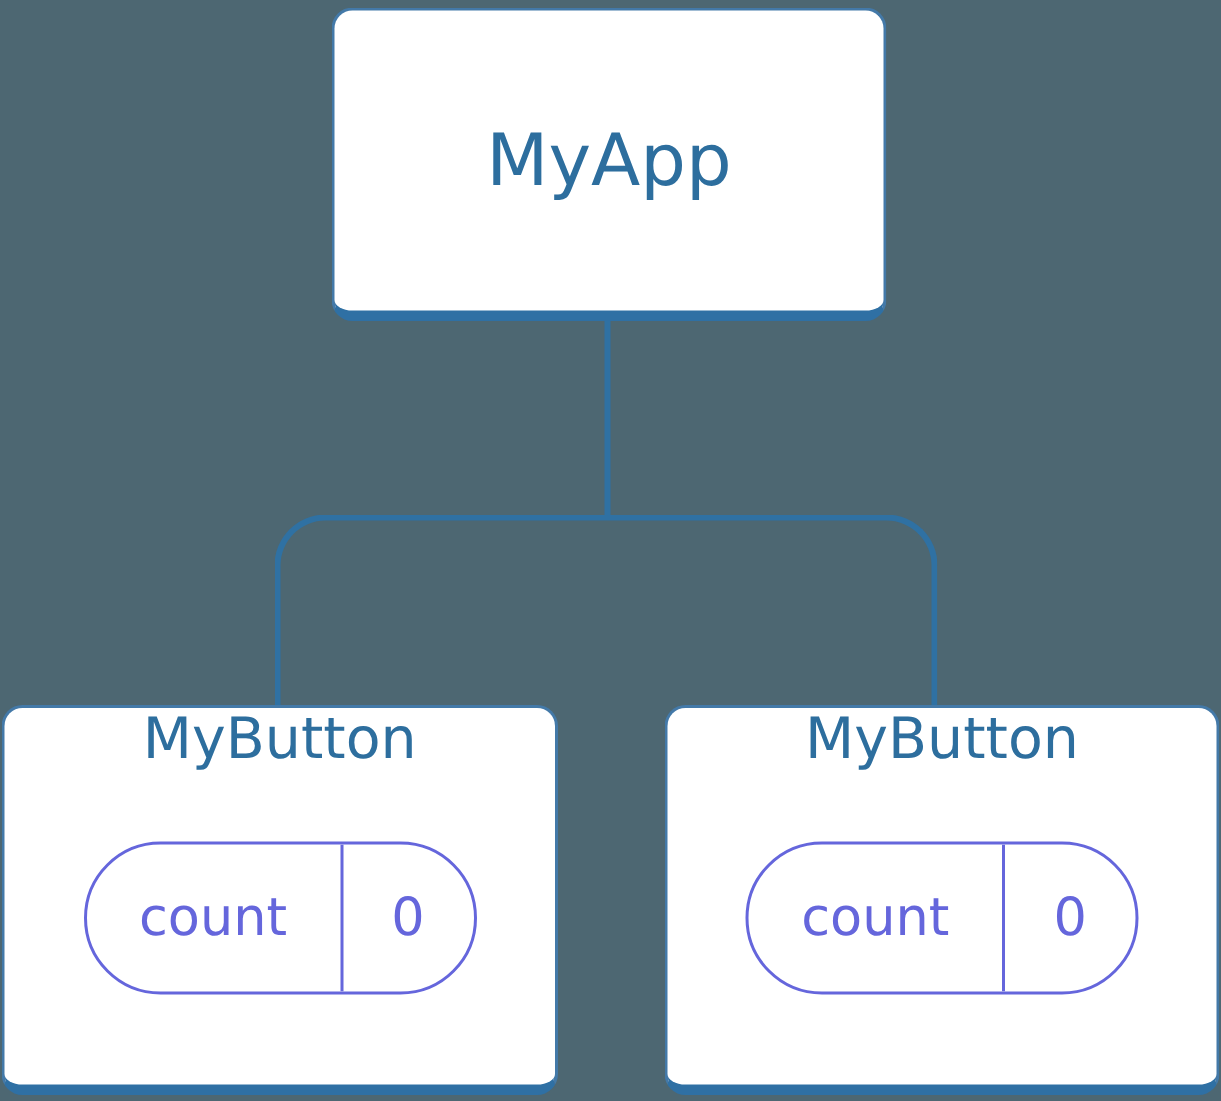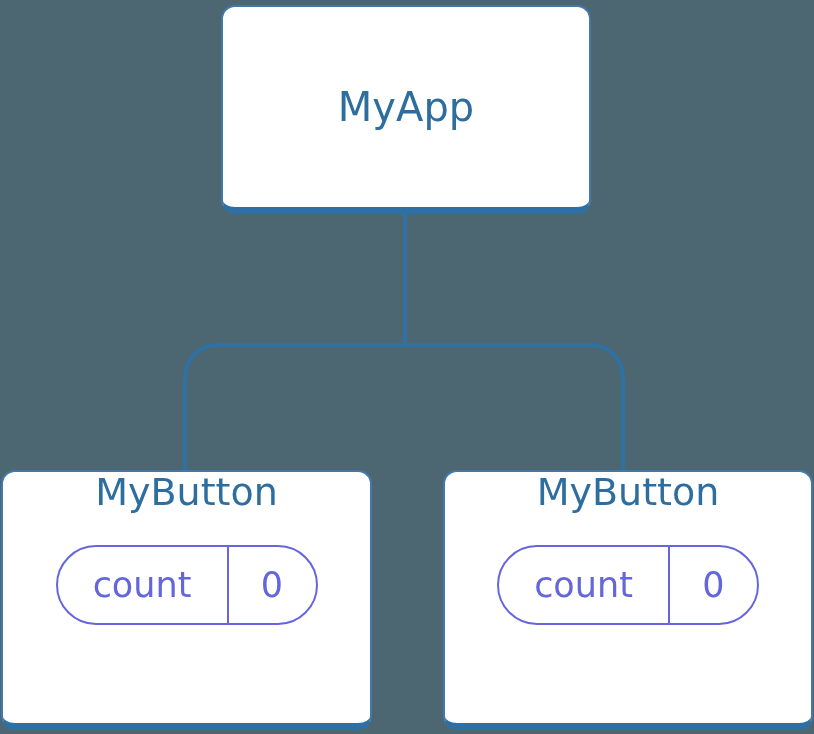--- a/index.html
+++ b/index.html
@@ -74,28 +74,28 @@
   .child-card.left  { left: 1px; }
   .child-card.right { left: 443px; width: 370px; }
 
   .heading {
     color: var(--heading-text);
     font-size: 38px;
     font-weight: 500;
     line-height: 40px;
     white-space: nowrap;
   }
-  .root-card .heading { font-size: 40px; }
+  .root-card .heading { font-size: 48px; }
   .child-card .heading { }
 
   
   .pill {
-    margin-top: 33px;
+    margin-top: 49px;
     width: 262px;
-    height: 80px;
+    height: 102px;
     border: 2.5px solid var(--pill-accent);
     border-radius: 51px;
     background: var(--card-bg);
     display: flex;
     align-items: stretch;
     overflow: hidden;
   }
   .pill-key, .pill-value {
     display: flex;
     align-items: center;

